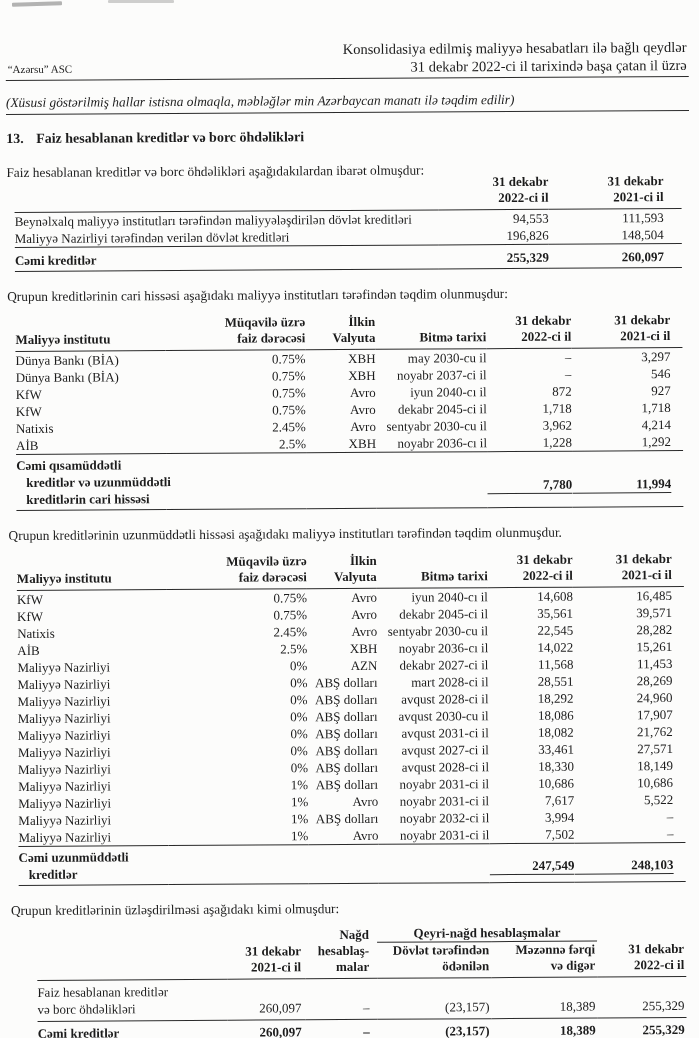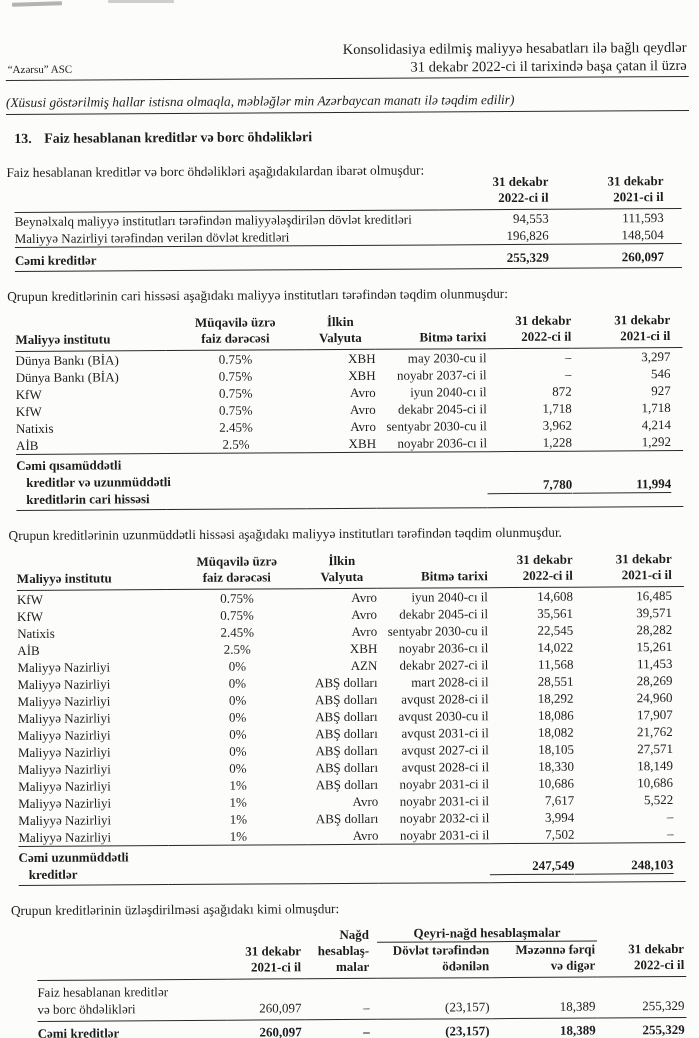--- a/index.html
+++ b/index.html
@@ -17,30 +17,30 @@
 
   
   .doc-header{display:flex; justify-content:space-between; align-items:flex-end;
     margin-top:40px; padding:0 2px 2px 2px; border-bottom:1.4px solid #2a2a2a;}
   .company{font-size:11px; line-height:18px;}
   .rtitle{text-align:right; font-size:14.5px; line-height:18px;}
   .note{margin-top:13px; padding:0 2px 3px 0; font-style:italic; font-size:13.4px;
     line-height:17px; border-bottom:1.4px solid #2a2a2a;}
 
   .sec-head{display:flex; margin-top:15px; font-weight:bold; font-size:14px; line-height:18px;}
-  .sec-head .num{width:30px;margin-left:8px;}
+  .sec-head .num{width:30px;}
   .intro{margin:16px 0 0 0; font-size:13.4px; line-height:17px;}
 
   
   table{border-collapse:collapse; table-layout:fixed; font-size:13px;}
   td,th{padding:0; line-height:17px; vertical-align:bottom; overflow:hidden;}
   thead th{font-weight:bold; white-space:pre-line; line-height:16px;
     padding-top:4px; padding-bottom:3px; border-bottom:1.4px solid #2a2a2a;}
   .b{font-weight:bold;}
-  .al{text-align:left;} .ac{text-align:center;} .ar{text-align:right;}
+  .al{text-align:left;} .ac{text-align:right;} .ar{text-align:right;}
   tbody tr:last-of-type td{border-bottom:1.3px solid #2a2a2a;}
   table{border-bottom:1.4px solid #2a2a2a;}
 
   
   .t1{margin:-8px 0 0 8px; width:667px;}
   .t1 .c22{width:110px;} .t1 .c21{width:133px;}
   .t1 .c21 .inpad, .t1 th.c21, .t1 td.c21{padding-right:18px;}
   .t1 tfoot td{padding-top:4px; padding-bottom:2px;}
 
   
@@ -341,21 +341,21 @@
             <td class="ar">avqust 2031-ci il</td>
             <td class="ar c22">18,082</td>
             <td class="ar c21">21,762</td>
           </tr>
 
           <tr>
             <td class="al">Maliyyə Nazirliyi</td>
             <td class="ac">0%</td>
             <td class="ar">ABŞ dolları</td>
             <td class="ar">avqust 2027-ci il</td>
-            <td class="ar c22">18,105</td>
+            <td class="ar c22">33,461</td>
             <td class="ar c21">27,571</td>
           </tr>
 
           <tr>
             <td class="al">Maliyyə Nazirliyi</td>
             <td class="ac">0%</td>
             <td class="ar">ABŞ dolları</td>
             <td class="ar">avqust 2028-ci il</td>
             <td class="ar c22">18,330</td>
             <td class="ar c21">18,149</td>

